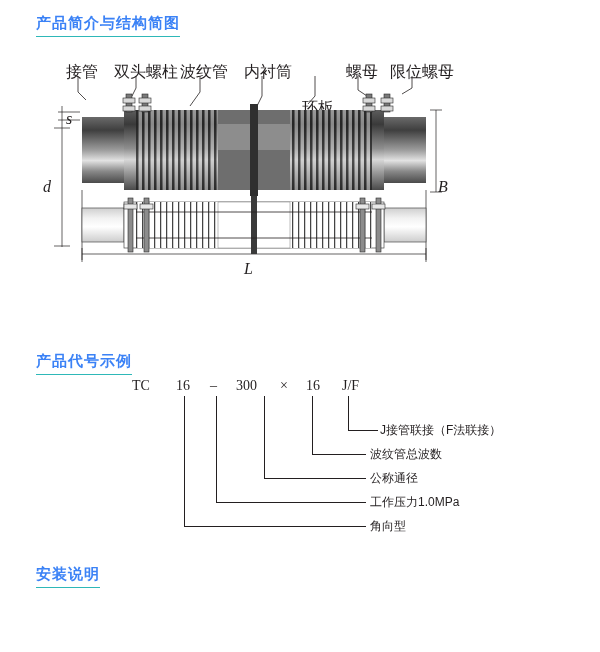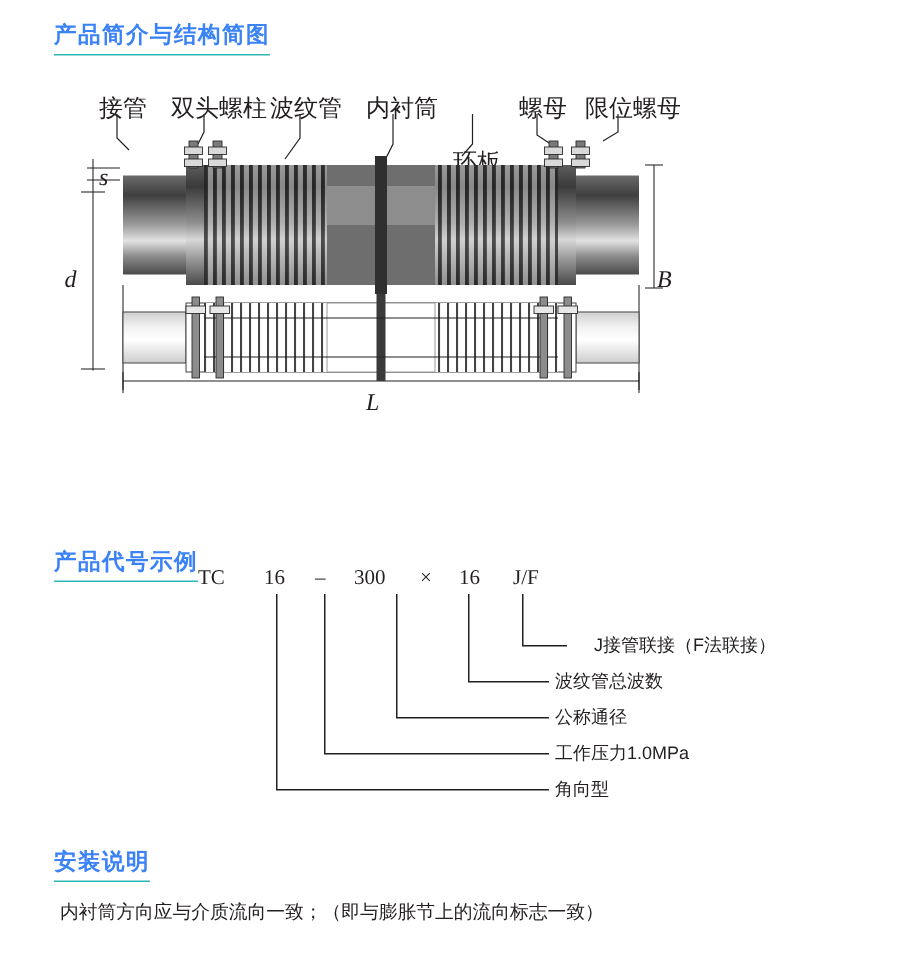--- a/index.html
+++ b/index.html
@@ -47,21 +47,21 @@
   }
 
   
   #draw {
     position: absolute;
     left: 0; top: 0;
     width: 520px; height: 230px;
   }
 
   
-  #sec2-title { position: absolute; left: 36px; top: 352px; margin-top: 13px; }
+  #sec2-title { position: absolute; left: 36px; top: 352px; }
   #code-wrap {
     position: absolute;
     left: 36px;
     top: 378px;
     width: 528px;
     height: 160px;
     font-size: 13px;
   }
   .code-token {
     position: absolute;
@@ -257,26 +257,25 @@
 
   <div class="vline" style="left:228px; top:18px;  height:82px;"></div>
   <div class="hline" style="left:228px; top:100px; width:102px;"></div>
 
   <div class="vline" style="left:180px; top:18px;  height:106px;"></div>
   <div class="hline" style="left:180px; top:124px; width:150px;"></div>
 
   <div class="vline" style="left:148px; top:18px;  height:130px;"></div>
   <div class="hline" style="left:148px; top:148px; width:182px;"></div>
 
-  <div class="code-note" style="left:344px; top:44px;margin-left:16px;">J接管联接（F法联接）</div>
+  <div class="code-note" style="left:344px; top:44px;">J接管联接（F法联接）</div>
   <div class="code-note" style="left:334px; top:68px;">波纹管总波数</div>
   <div class="code-note" style="left:334px; top:92px;">公称通径</div>
   <div class="code-note" style="left:334px; top:116px;text-align:right;">工作压力1.0MPa</div>
   <div class="code-note" style="left:334px; top:140px;">角向型</div>
 </div>
 
 <div id="sec3-title" class="section-title">
   <span class="title-underline">安装说明</span>
 </div>
 
 <div id="install-text">
-  <div>内衬筒方向应与介质流向一致；（即与膨胀节上的流向标志一致）</div>
 </div>
 
 </body></html>

